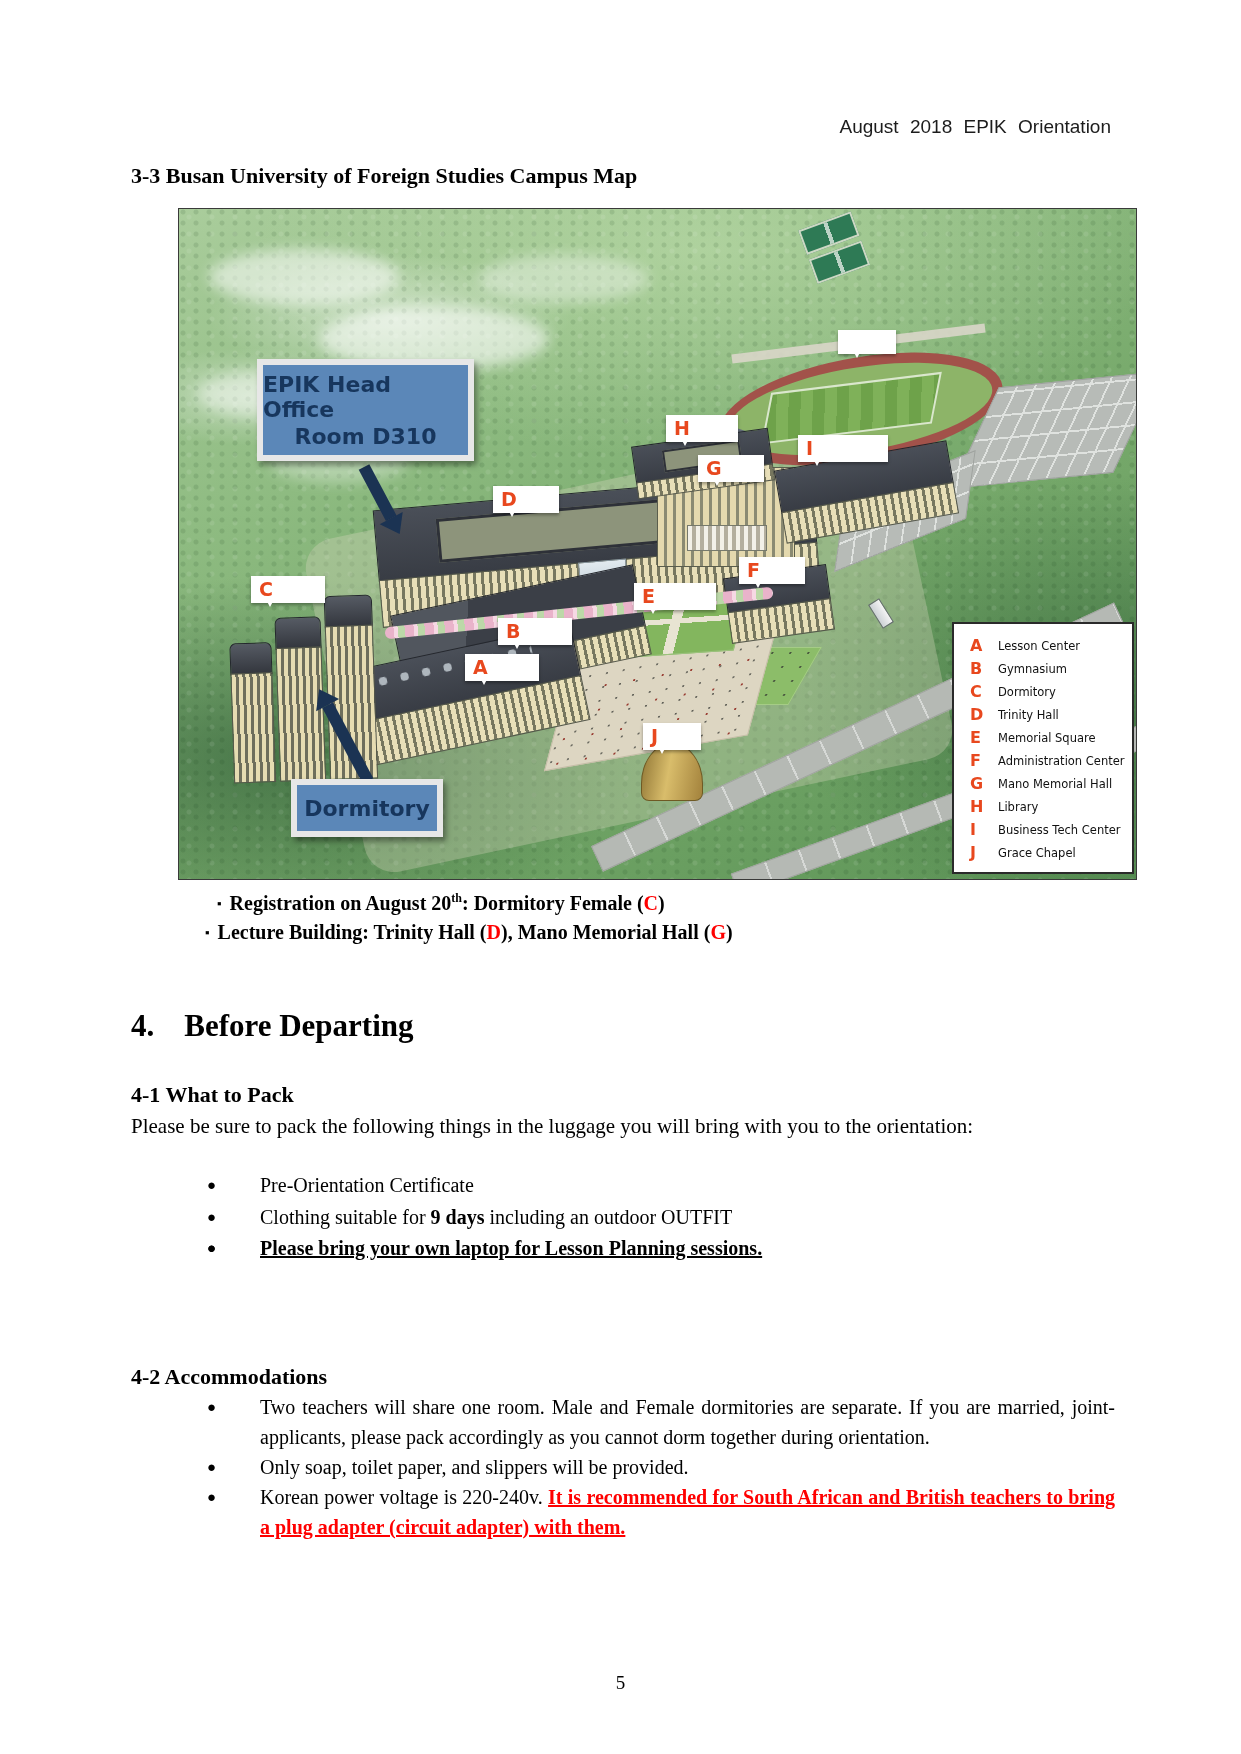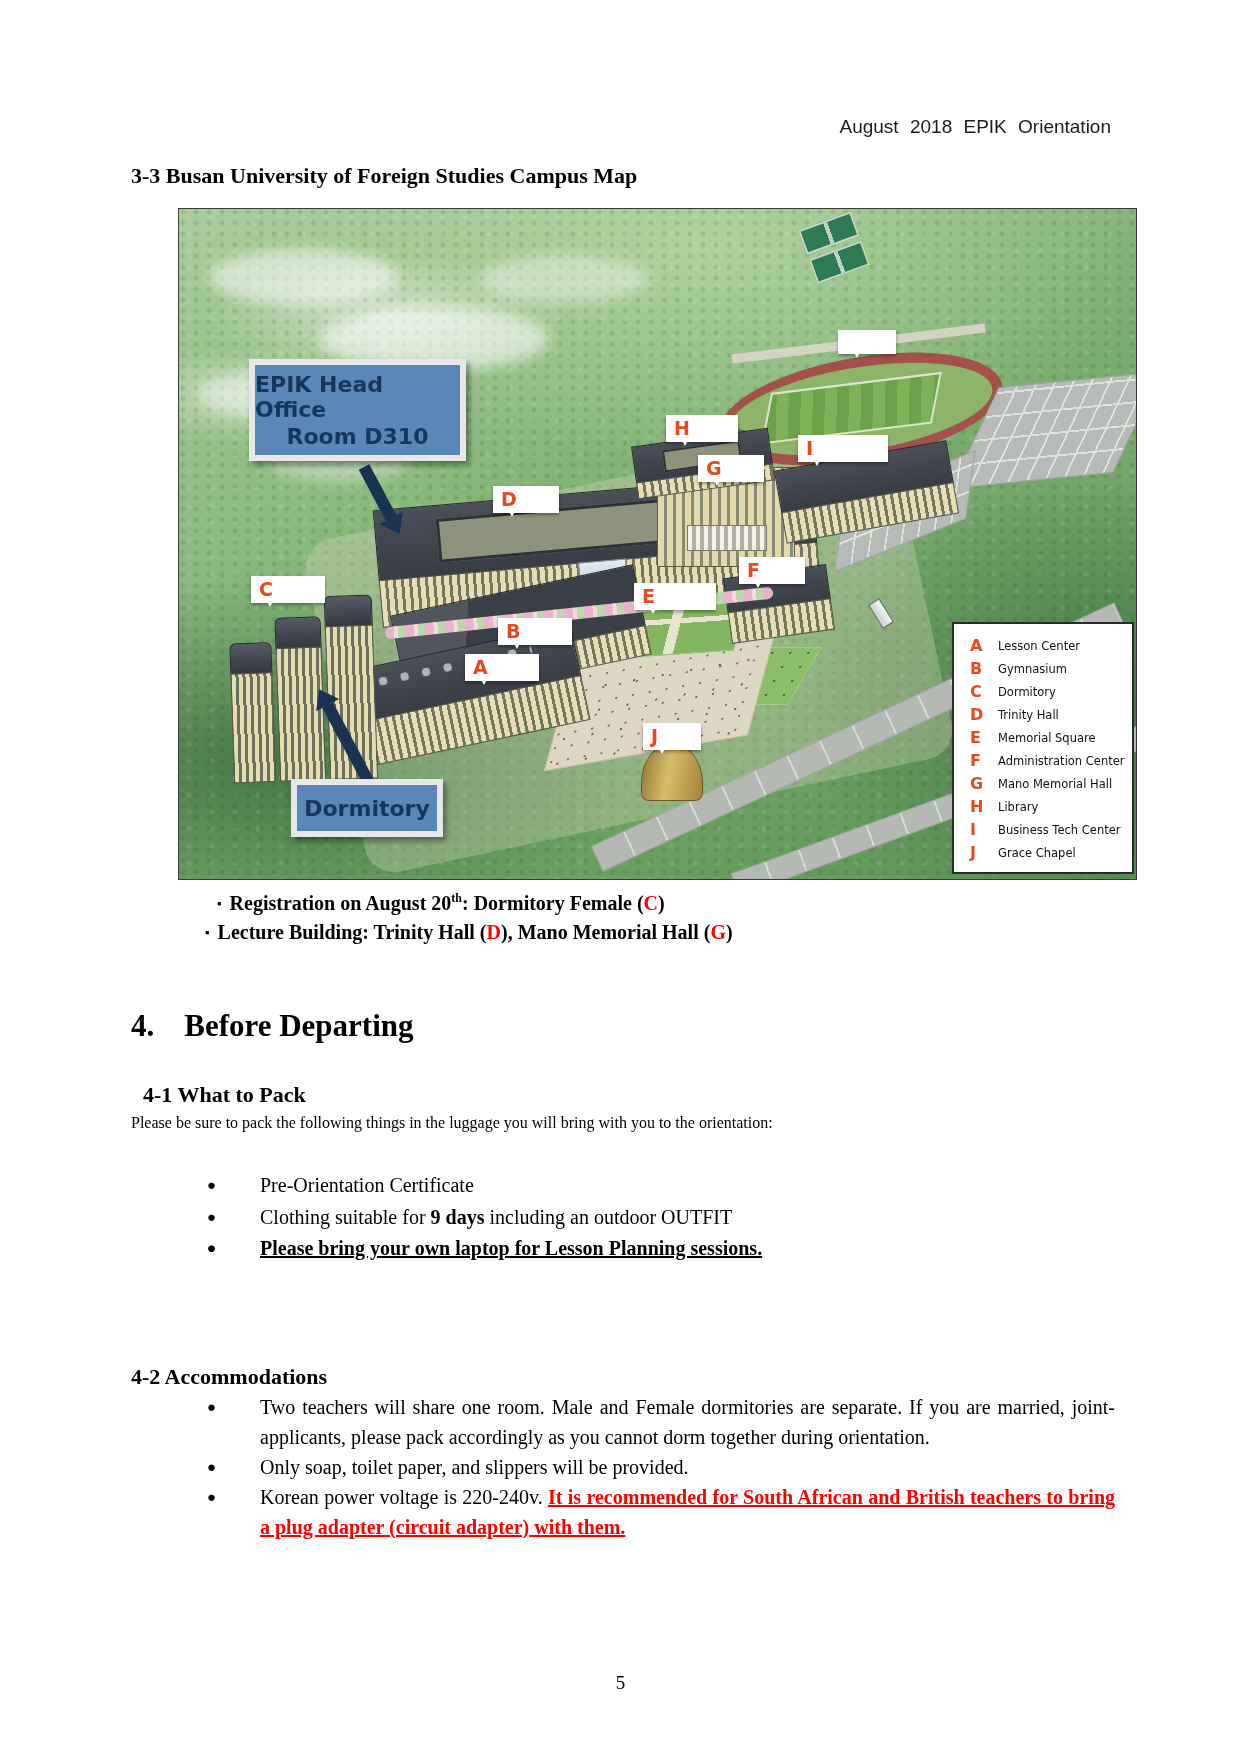--- a/index.html
+++ b/index.html
@@ -175,21 +175,21 @@
   .tg-b{ left:319px; top:409px; width:58px; }
   .tg-a{ left:286px; top:445px; width:58px; }
   .tg-j{ left:464px; top:514px; width:42px; }
   .tg-blank{ left:659px; top:121px; width:42px; height:24px; }
   
   .callout { position:absolute; z-index:8; background:#5b87b8; border:6px solid #e7e7e7;
     box-shadow:3px 4px 6px rgba(0,0,0,.40);
     display:flex; flex-direction:column; align-items:center; justify-content:center;
     font-family:"DejaVu Sans","Liberation Sans",sans-serif; font-weight:bold;
     font-size:22px; color:#17365d; }
-  .co-epik { left:70px; top:150px; width:205px; height:90px; gap:2px; }
+  .co-epik { left:78px; top:150px; width:205px; height:90px; gap:2px; }
   .co-dorm { left:112px; top:570px; width:140px; height:46px; }
   .arrow { position:absolute; height:12px; background:#1b3353; transform-origin:0 50%; z-index:7; }
   .arrow::after { content:""; position:absolute; left:100%; top:50%; margin-top:-13px;
     border-style:solid; border-width:13px 0 13px 18px;
     border-color:transparent transparent transparent #1b3353; }
   .ar-epik { left:185px; top:252px; width:58px; transform:rotate(62deg); }
   .ar-dorm { left:189px; top:566px; width:86px; transform:rotate(-118deg); }
   
   .legend { position:absolute; left:773px; top:413px; width:182px; height:252px; z-index:9;
     background:#fff; border:2px solid #2a2a2a; box-sizing:border-box;
@@ -203,22 +203,22 @@
     font-size:20px; font-weight:bold; line-height:29.5px; }
   .notes .n1 { padding-left:12px; }
   .sqr { font-size:13px; vertical-align:2px; padding-right:8px; }
   .red { color:#ff0000; }
   sup.th { font-size:12px; }
   .phone-ic { font-family:"DejaVu Sans",sans-serif; font-size:21px; }
   .phone-num { font-weight:normal; }
   
   .h4 { position:absolute; left:131px; top:1008px; font-size:31px; font-weight:bold; }
   .h4 .num { display:inline-block; margin-right:30px; }
-  .h41 { position:absolute; left:131px; top:1082px; font-size:22px; font-weight:bold;margin-left:12px; }
-  .intro { position:absolute; left:131px; top:1114px; font-size:16px; width:990px; }
+  .h41 { position:absolute; left:131px; top:1082px; font-size:22px; font-weight:bold; }
+  .intro { position:absolute; left:131px; top:1114px; font-size:21px; width:990px; }
   .plist { position:absolute; left:205px; top:1170px; width:910px;
     font-size:20px; line-height:31.5px; }
   .li { position:relative; padding-left:55px; }
   .dot { position:absolute; left:2px; top:0; font-size:15px; }
   .bu { font-weight:bold; text-decoration:underline; }
   .b { font-weight:bold; }
   .gulim { font-family:"DejaVu Sans",sans-serif; font-size:19px; }
   .h42 { position:absolute; left:131px; top:1364px; font-size:22px; font-weight:bold; }
   .alist { position:absolute; left:205px; top:1392px; width:910px;
     font-size:20px; line-height:30px; }

